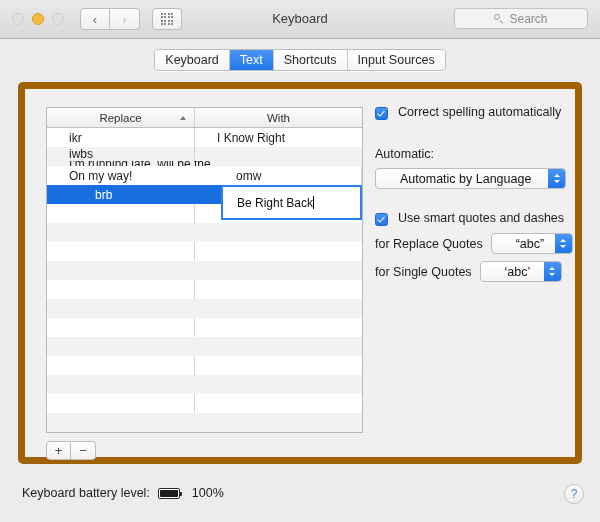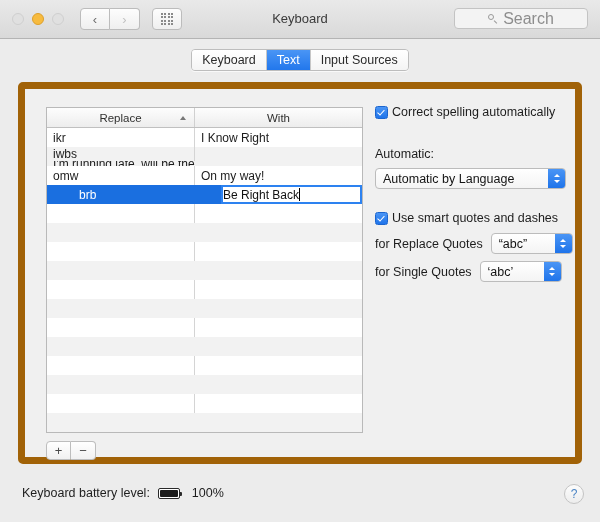--- a/index.html
+++ b/index.html
@@ -151,21 +151,21 @@
   .searchfield .sicon::after {
     content: "";
     position: absolute;
     left: 6px; top: 6.5px;
     width: 4px; height: 1.2px;
     background: #9a9a9a;
     transform: rotate(45deg);
     transform-origin: left center;
   }
   .searchfield .splaceholder {
-    font-size: 16px;
+    font-size: 12px;
     color: #8d8d8d;
   }
 
   
   .tabzone {
     height: 42px;
     display: flex;
     align-items: center;
     justify-content: center;
     background: #ececec;
@@ -261,46 +261,46 @@
   }
   .row.odd { background: #ffffff; }
   .row.even { background: #f2f2f2; flex-direction: column; }
   .row.selected { background: #1a6fe0; }
 
   .cell {
     font-size: 12px;
     color: #1c1c1c;
     display: flex;
     align-items: center;
-    padding-left: 6px;
+    padding-left: 22px;
     box-sizing: border-box;
     overflow: hidden;
     white-space: nowrap;
   }
   .cell.c1 {
     width: 148px;
     border-right: 1px solid #d4d4d4;
   }
   .cell.c2 {
     flex: 1;
   }
   .row.selected .cell { color: #ffffff; }
   .row.selected .cell.c1 { border-right: 1px solid #1a6fe0; margin-left: 26px; }
 
   .editfield {
     position: relative;
     flex: 1;
     margin: 0;
-    height: 19px;
+    height: 35px;
     background: #ffffff;
     border: 2px solid #2d82f0;
     box-sizing: border-box;
     display: flex;
     align-items: center;
-    padding-left: 0;
+    padding-left: 14px;
   }
   .editfield .etext {
     font-size: 12px;
     color: #111111;
     white-space: nowrap;
   }
   .caret {
     display: inline-block;
     width: 1px;
     height: 13px;
@@ -333,22 +333,22 @@
 
   
   .options {
     position: absolute;
     left: 350px;
     top: 16px;
     width: 200px;
   }
   .checkrow {
     display: flex;
-    align-items: flex-start;
-    gap: 4px;
+    align-items: flex-end;
+    gap: 10px;
   }
   .checkbox {
     width: 13px;
     height: 13px;
     border-radius: 2.5px;
     background: linear-gradient(to bottom, #4a95f5, #1f74ea);
     border: 1px solid #1b65cf;
     box-sizing: border-box;
     position: relative;
     flex: none;
@@ -379,21 +379,21 @@
 
   .popup {
     position: relative;
     height: 21px;
     background: linear-gradient(to bottom, #ffffff, #f4f4f4);
     border: 1px solid #bcbcbc;
     border-radius: 4px;
     box-sizing: border-box;
     display: flex;
     align-items: center;
-    padding-left: 7px;
+    padding-left: 24px;
   }
   .popup .ptext {
     font-size: 12.5px;
     color: #131313;
   }
   .stepper {
     position: absolute;
     right: 0;
     top: 0;
     bottom: 0;
@@ -546,20 +546,21 @@
     <div class="searchfield">
       <span class="sicon"></span>
       <span class="splaceholder">Search</span>
     </div>
   </div>
 
   <div class="tabzone">
     <div class="tabs">
       <div class="tab">Keyboard</div>
       <div class="tab active">Text</div>
+      <div class="tab">Shortcuts</div>
       <div class="tab">Input Sources</div>
     </div>
   </div>
 
   <div class="panel">
 
     <div class="table">
       <div class="thead">
         <div class="th replace">
           <span>Replace</span>
@@ -573,22 +574,22 @@
       <div class="tbody">
         <div class="row odd">
           <div class="cell c1">ikr</div>
           <div class="cell c2">I Know Right</div>
         </div>
         <div class="row even">
           <div class="cell c1">iwbs</div>
           <div class="cell c2">I'm running late, will be the…</div>
         </div>
         <div class="row odd">
+          <div class="cell c2">On my way!</div>
           <div class="cell c1">omw</div>
-          <div class="cell c2">On my way!</div>
         </div>
         <div class="row selected">
           <div class="cell c1">brb</div>
           <div class="editfield">
             <span class="etext">Be Right Back</span>
             <span class="caret"></span>
           </div>
         </div>
 
         <div class="row odd">

